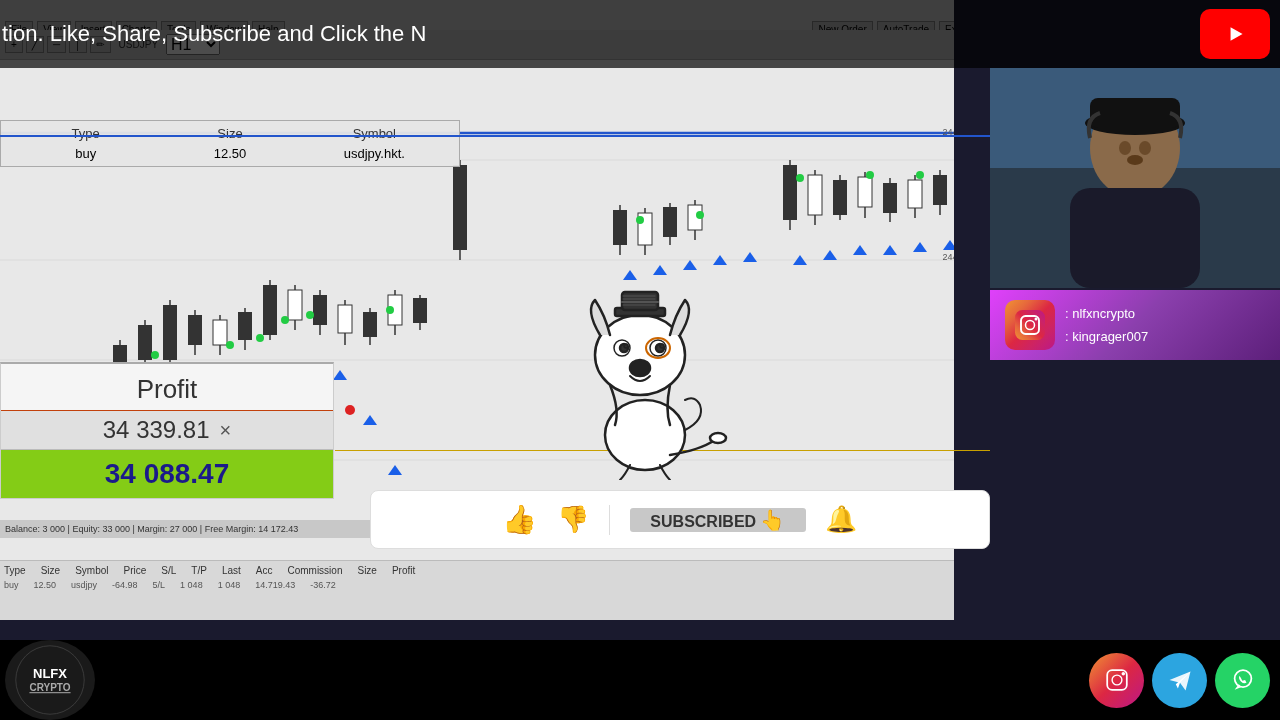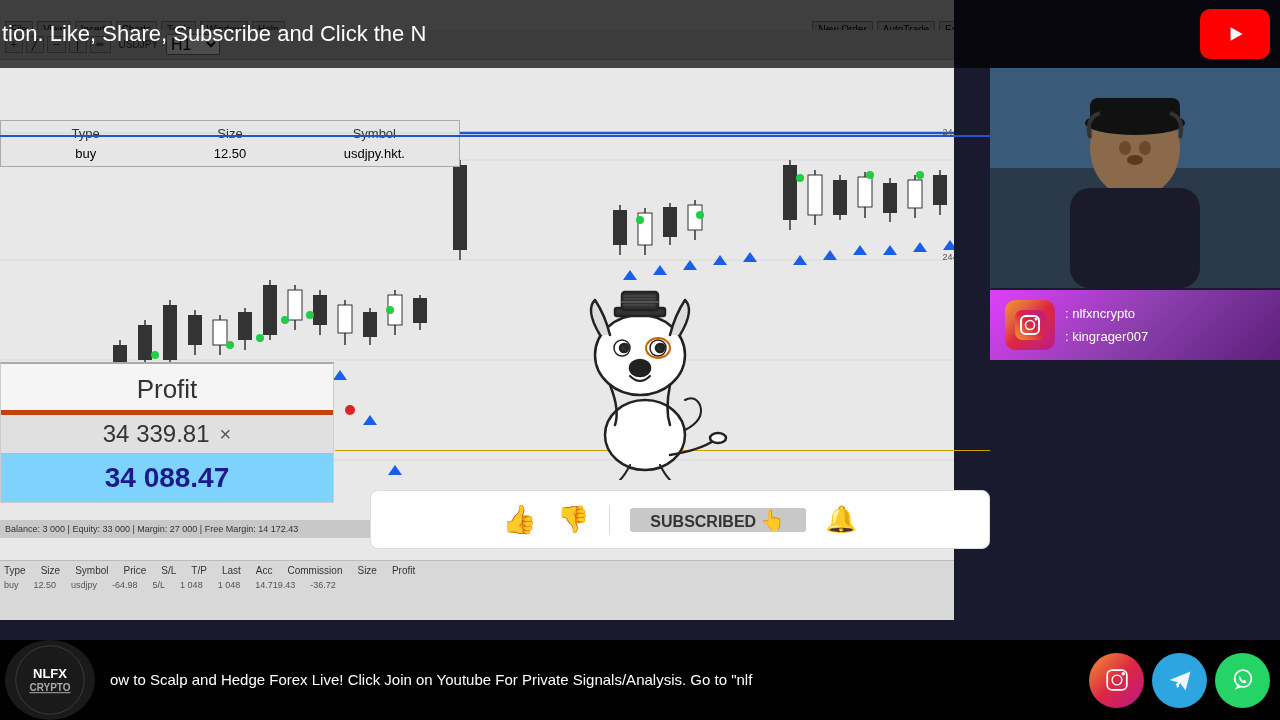--- a/index.html
+++ b/index.html
@@ -137,42 +137,42 @@
       font-weight: normal;
     }
 
     #profit-value-row {
       display: flex;
       align-items: center;
       justify-content: center;
       gap: 10px;
       padding: 5px 15px;
       background: #e0e0e0;
-      border-top: 5px solid #c2410c;
+      border-top: 1px solid #c2410c;
       border-bottom: 1px solid #bbb;
     }
 
     #profit-value {
       font-size: 24px;
       color: #333;
     }
 
     #close-x {
       font-size: 20px;
       color: #555;
       cursor: pointer;
     }
 
     #profit-total {
       text-align: center;
       font-size: 28px;
       font-weight: bold;
       color: #1a1a8a;
       padding: 8px 8px;
-      background: #7dd3fc;
+      background: #84cc16;
     }
 
     
     #dog-mascot {
       position: absolute;
       top: 280px;
       left: 540px;
       width: 200px;
       height: 200px;
       z-index: 10;
@@ -804,21 +804,20 @@
   <div id="nlfx-logo" style="position: relative;">
     <svg viewBox="0 0 90 90" width="70" height="70" xmlns="http://www.w3.org/2000/svg">
       <circle cx="45" cy="45" r="44" fill="#1a1a1a" stroke="#444" stroke-width="1"></circle>
     </svg>
     <div id="nlfx-logo-text" style="position: absolute; text-align: center; top: 50%; left: 50%; transform: translate(-50%, -50%); width: 80px;">
       <div style="font-size:13px;font-weight:bold;color:#fff;">NLFX</div>
       <div style="font-size:10px;color:#aaa;text-decoration:underline;">CRYPTO</div>
     </div>
   </div>
   <div id="bottom-scroll-text">
-    <div>ow to Scalp and Hedge Forex Live! Click Join on Youtube For Private Signals/Analysis. Go to "nlf</div>
   </div>
   <div id="bottom-social-icons">
     <div class="social-icon-circle insta-circle">
       <svg viewBox="0 0 40 40" width="28" height="28" xmlns="http://www.w3.org/2000/svg">
         <rect x="6" y="6" width="28" height="28" rx="7" fill="none" stroke="white" stroke-width="2.5"></rect>
         <circle cx="20" cy="20" r="7" fill="none" stroke="white" stroke-width="2"></circle>
         <circle cx="29" cy="11" r="2.5" fill="white"></circle>
       </svg>
     </div>
     <div class="social-icon-circle telegram-circle">

